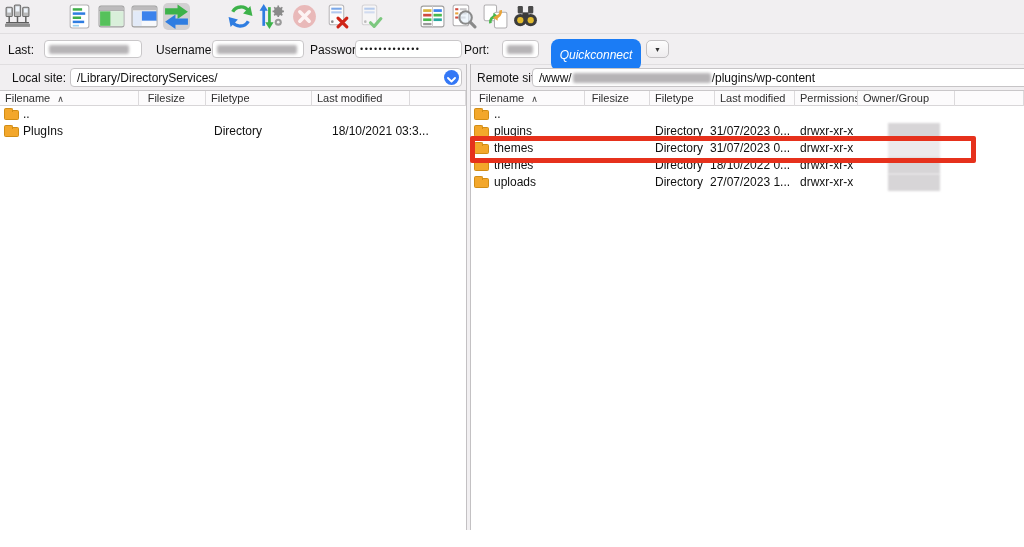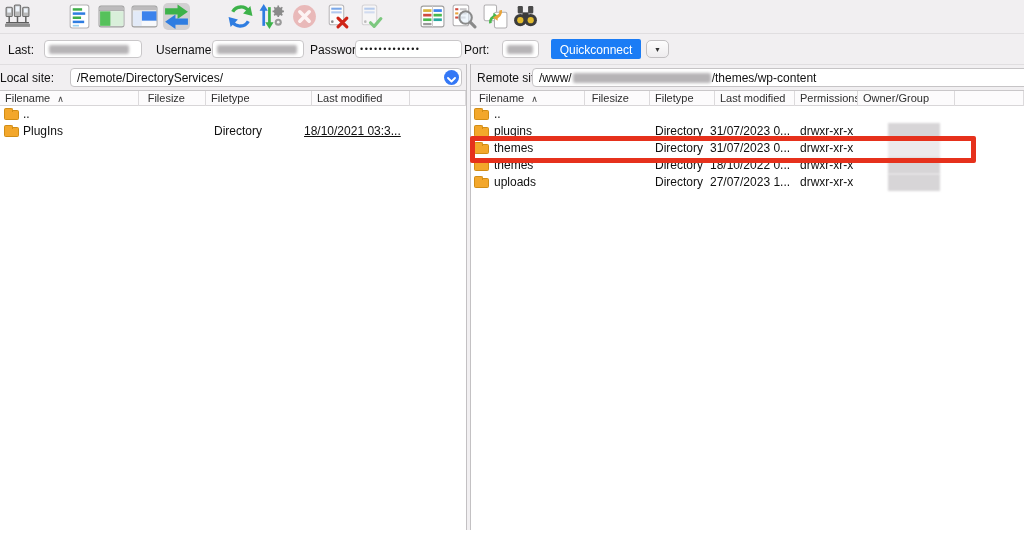--- a/index.html
+++ b/index.html
@@ -9,22 +9,22 @@
   .chrome{position:absolute;left:0;top:0;width:1024px;height:90px;background:#f1eff1;border-bottom:1px solid #c9c7c9;}
   .hairline{position:absolute;left:0;width:1024px;height:1px;background:rgba(0,0,0,.07);}
   .tbtn{position:absolute;top:3px;width:27px;height:27px;border:0;background:transparent;padding:0;cursor:pointer;}
   .tbtn svg{width:27px;height:27px;display:block;}
   .tbtn.pressed{background:#d2d0d2;border-radius:5px;}
   .qlabel{position:absolute;top:43px;font-size:12px;color:#111;}
   .qfield{position:absolute;top:40px;height:18px;background:#fff;border:1px solid #c9c7c9;border-radius:4px;
           display:flex;align-items:center;padding:0 4px;box-sizing:border-box;}
   .redacted{background:#b6b4b6;border-radius:2px;filter:blur(1.6px);}
   .pwd{font-size:9px;letter-spacing:1.5px;color:#1a1a1a;white-space:nowrap;overflow:hidden;}
-  .qc-btn{position:absolute;left:551px;top:39px;width:90px;height:20px;background:#1b7cf5;color:#fff;
-          border:0;border-radius:2px;font-size:12px;font-family:"Liberation Sans",sans-serif;cursor:pointer;line-height:20px;text-align:center;}
+  .qc-btn{position:absolute;left:551px;top:39px;width:90px;height:32px;background:#1b7cf5;color:#fff;
+          border:0;border-radius:8px;font-size:12px;font-family:"Liberation Sans",sans-serif;cursor:pointer;line-height:20px;text-align:center;font-style:italic;}
   .qc-dd{position:absolute;left:646px;top:40px;width:23px;height:18px;background:linear-gradient(#fdfdfd,#eeecee);
          border:1px solid #c2c0c2;border-radius:5px;font-size:7px;color:#333;cursor:pointer;padding:0;}
   .pathlabel{position:absolute;top:71px;font-size:12px;color:#111;}
   .pathfield{position:absolute;top:68px;height:19px;background:#fff;border:1px solid #c6c4c6;border-radius:4px;
              display:flex;align-items:center;padding:0 20px 0 6px;box-sizing:border-box;font-size:12px;color:#111;white-space:nowrap;}
   .path-dd{position:absolute;right:2px;top:1px;width:15px;height:15px;border-radius:8px;background:#3478f6;border:0;padding:0;cursor:pointer;}
   .path-dd svg{display:block;margin:4px auto 0;}
   
   .vdivider{position:absolute;left:466px;top:64px;width:3px;height:466px;background:#f2f0f2;
             border-left:1px solid #c3c1c3;border-right:1px solid #c3c1c3;}
@@ -33,21 +33,21 @@
          border-right:1px solid #dcdadc;box-sizing:border-box;padding-left:5px;white-space:nowrap;overflow:hidden;cursor:pointer;}
   .hcell.right{text-align:right;padding-right:20px;padding-left:0;}
   .sort{font-size:9px;color:#444;margin-left:7px;}
   .row{position:absolute;height:17px;cursor:default;}
   .cell{position:absolute;top:0;line-height:17px;font-size:12px;color:#101010;white-space:nowrap;}
   .folder{position:absolute;left:4px;top:4px;width:15px;height:10px;background:#f3a72b;border:1px solid #d18d15;
           border-radius:1.5px;box-sizing:border-box;}
   .folder:before{content:"";position:absolute;left:-1px;top:-3px;width:7px;height:3px;background:#f3a72b;
           border:1px solid #d18d15;border-bottom:0;border-radius:2px 2px 0 0;}
   .l-row{left:0;width:466px;}
-  .l-row .c-name{left:23px;} .l-row .c-type{left:214px;} .l-row .c-mod{left:304px;text-decoration:underline;}
+  .l-row .c-name{left:23px;} .l-row .c-type{left:214px;} .l-row .c-mod{left:332px;}
   .r-row{left:470px;width:554px;}
   .r-row .c-name{left:24px;} .r-row .c-type{left:185px;} .r-row .c-mod{left:240px;} .r-row .c-perm{left:330px;}
   .owner-blur{position:absolute;left:418px;top:0;width:52px;height:17px;background:#d7d5d7;filter:blur(1px);}
   .owner-blur.light{background:#eceaec;}
   .red-rect{position:absolute;left:470px;top:136px;width:506px;height:27px;border:5px solid #e6311c;
             border-radius:2px;box-sizing:border-box;pointer-events:none;z-index:6;}
   
   .statusbar{position:absolute;left:0;top:512px;width:1024px;height:18px;background:#eceaee;border-top:1px solid #d2d0d2;}
   .statusbar span{position:absolute;top:3px;font-size:11px;color:#222;}
 </style>
@@ -217,34 +217,34 @@
     <div class="qfield" style="left:355px;width:107px">
       <span class="pwd">•••••••••••••</span>
     </div>
     <span class="qlabel" style="left:464px">Port:</span>
     <div class="qfield" style="left:502px;width:37px">
       <div class="redacted" style="width:26px;height:9px"></div>
     </div>
     <button class="qc-btn">Quickconnect</button>
     <button class="qc-dd">▼</button>
 
-    <span class="pathlabel" style="left:0">Local site:</span>
+    <span class="pathlabel" style="left:12px">Local site:</span>
     <div class="pathfield" style="left:70px;width:392px">
-      <span>/Remote/DirectoryServices/</span>
+      <span>/Library/DirectoryServices/</span>
       <button class="path-dd">
         <svg width="9" height="6" viewBox="0 0 9 6">
             <polyline points="1,1 4.5,4.5 8,1" stroke="#fff" stroke-width="1.8" fill="none" stroke-linecap="round" stroke-linejoin="round"></polyline>
           </svg>
       </button>
     </div>
     <span class="pathlabel" style="left:477px">Remote site:</span>
     <div class="pathfield" style="left:532px;width:537px">
       <span>/www/</span>
       <span class="redacted" style="display:inline-block;width:138px;height:10px;margin:0 1px"></span>
-      <span>/themes/wp-content</span>
+      <span>/plugins/wp-content</span>
       <button class="path-dd">
         <svg width="9" height="6" viewBox="0 0 9 6">
             <polyline points="1,1 4.5,4.5 8,1" stroke="#fff" stroke-width="1.8" fill="none" stroke-linecap="round" stroke-linejoin="round"></polyline>
           </svg>
       </button>
     </div>
   </div>
 
   <div class="hdr" style="left:0;width:466px">
     <div class="hcell" style="left:0;width:139px"><span>Filename</span><span class="sort">∧</span></div>

